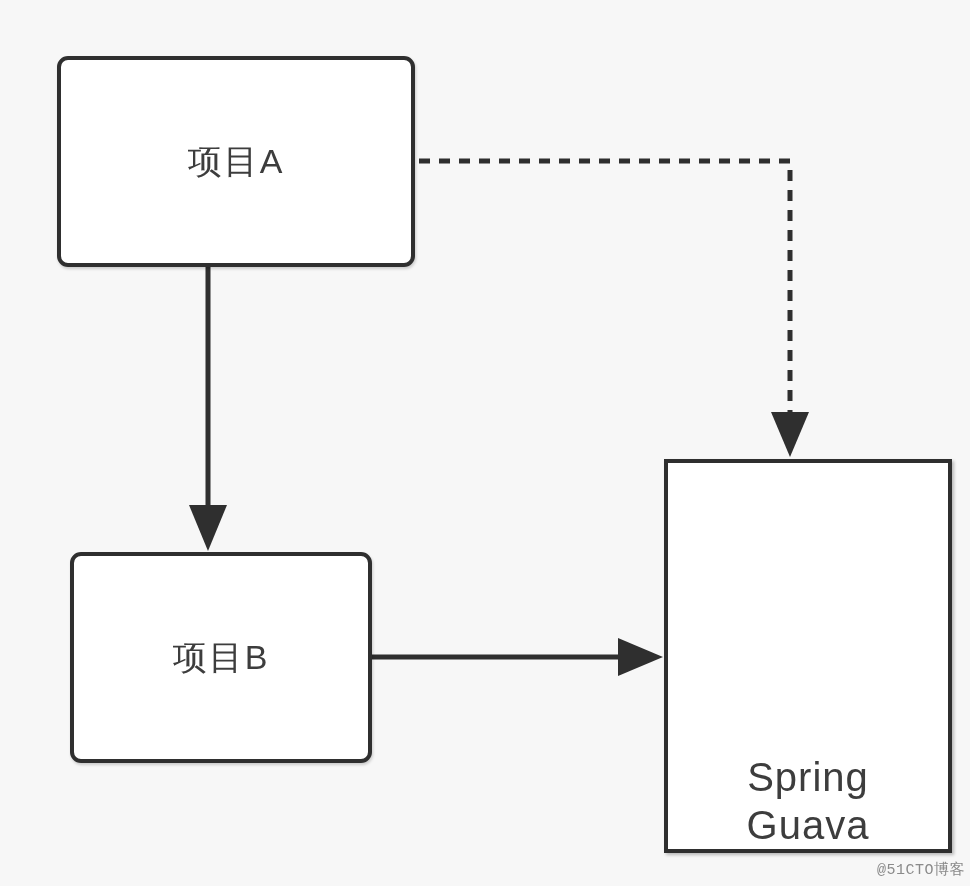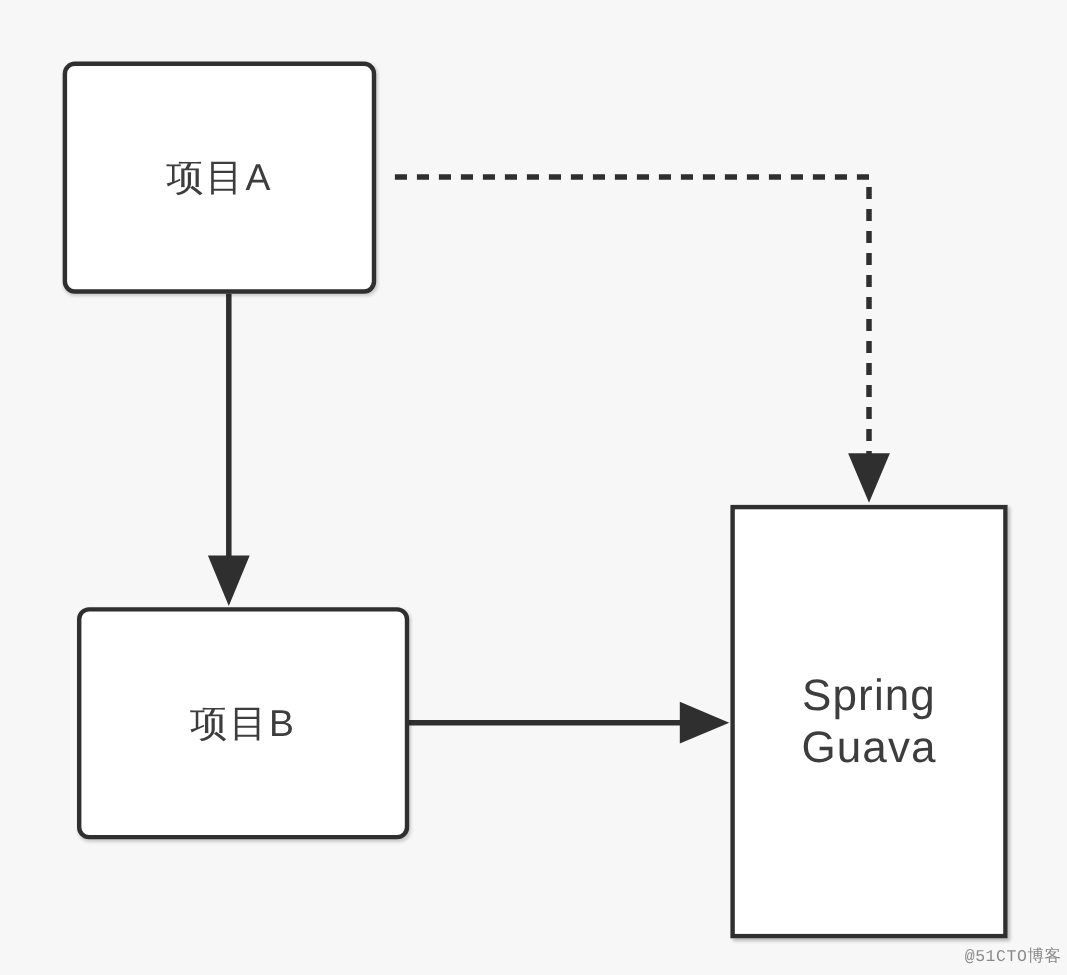--- a/index.html
+++ b/index.html
@@ -30,23 +30,23 @@
     color:var(--text);
   }
   .node.rounded{
     border-radius:11px;
     box-shadow:1px 2px 3px rgba(0,0,0,0.18);
   }
   .node.rect{
     border-radius:0;
     box-shadow:2px 2px 3px rgba(0,0,0,0.25);
   }
-  .node-a{left:57px;top:56px;width:285px;height:211px;}
+  .node-a{left:57px;top:56px;width:358px;height:211px;}
   .node-b{left:70px;top:552px;width:302px;height:211px;}
-  .node-guava{left:664px;top:459px;width:252px;height:394px;}
+  .node-guava{left:664px;top:459px;width:288px;height:394px;align-items:flex-end;}
   .node-label-cn{
     font-size:34px;
     letter-spacing:2px;
     color:var(--text);
   }
   .node-label-en{
     font-size:40px;
     line-height:1.2;
     letter-spacing:1px;
     color:var(--text);

